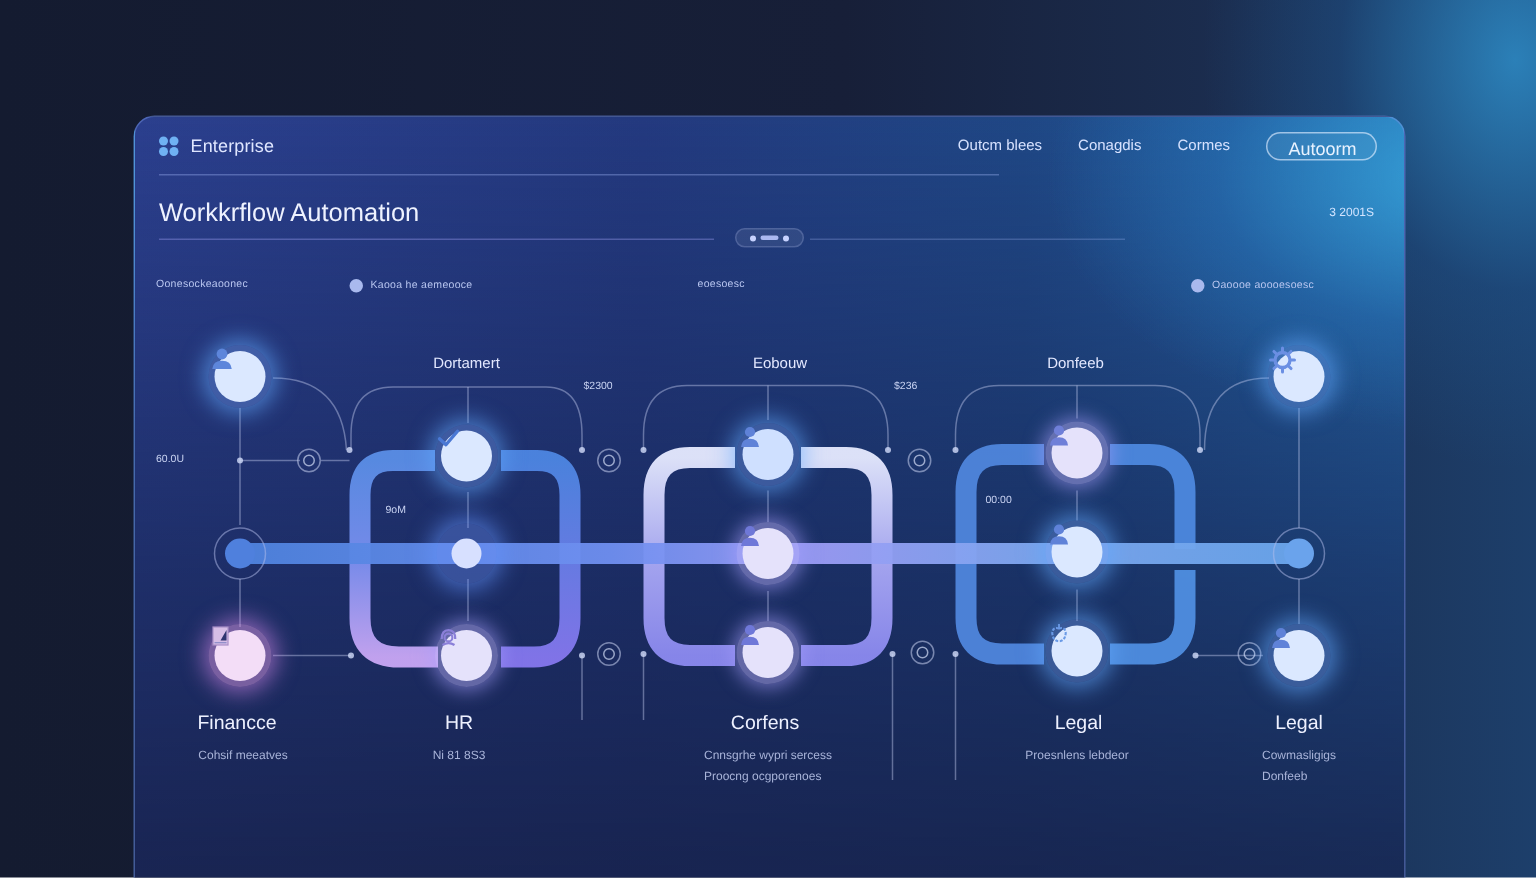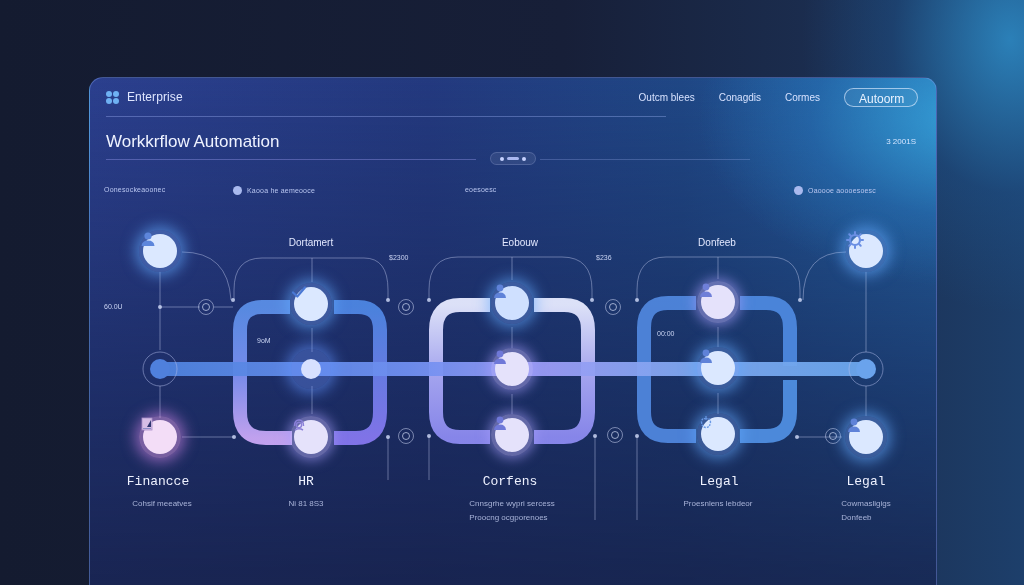--- a/index.html
+++ b/index.html
@@ -70,21 +70,21 @@
 
   .small-ring {
     position: absolute; width: 16px; height: 16px; border-radius: 50%;
     border: 1px solid rgba(200,210,240,0.55); display: flex; align-items: center; justify-content: center;
     pointer-events: auto; cursor: pointer;
   }
   .small-ring::after { content: ""; width: 6px; height: 6px; border-radius: 50%; border: 1px solid rgba(210,220,245,0.7); }
 
   .label-top { position: absolute; font-size: 10px; color: #e3e8ff; transform: translateX(-50%); white-space: nowrap; }
   .mini { position: absolute; font-size: 7px; color: #c9d3f2; white-space: nowrap; }
-  .dept-name { position: absolute; font-size: 13px; color: #eef1ff; transform: translateX(-50%); white-space: nowrap; font-family: Liberation Mono, monospace; }
+  .dept-name { position: absolute; font-size: 13px; color: #eef1ff; transform: translateX(-50%); white-space: nowrap; }
   .dept-desc { position: absolute; font-size: 8px; color: #a8b3d8; transform: translateX(-50%); white-space: nowrap; text-align: left; line-height: 14px; }
 </style>
 </head>
 <body>
 
 <div class="card">
   <div class="header">
     <div class="brand">
       <div class="brand-logo">
           <span></span>

